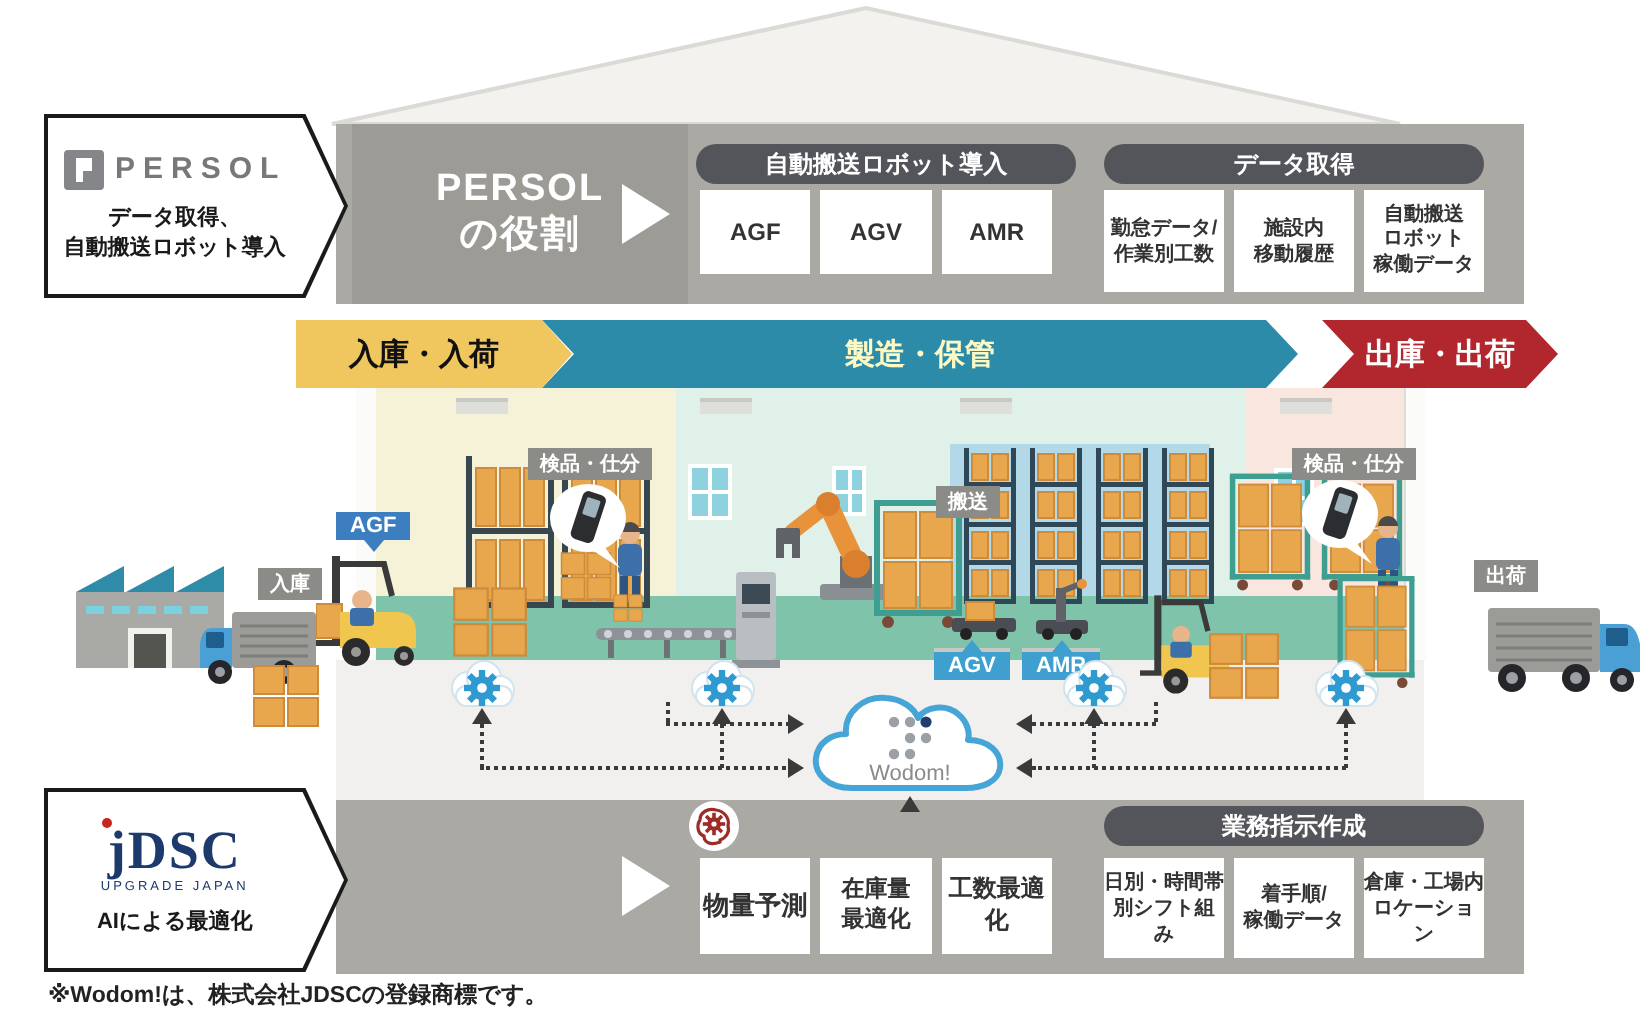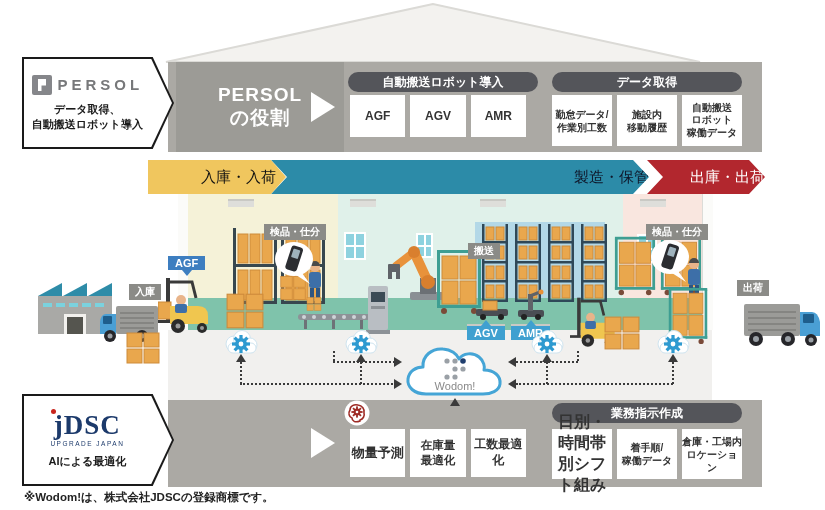--- a/index.html
+++ b/index.html
@@ -14,21 +14,21 @@
   .wtri{width:0;height:0;border-top:15px solid transparent;border-bottom:15px solid transparent;border-left:24px solid #fff;}
   
   .pill{background:#54555A;border-radius:11px;color:#fff;font-size:12px;font-weight:600;text-align:center;height:20px;line-height:20px;}
   .boxrow{display:flex;gap:5px;}
   .wbox{background:#fff;color:#333;font-weight:700;flex:1;display:flex;align-items:center;justify-content:center;text-align:center;white-space:pre-line;}
   
   .pent{clip-path:polygon(0 0,86% 0,100% 50%,86% 100%,0 100%);}
   .pent-outer{background:#1a1a1a;}
   .pent-inner{position:absolute;inset:2px;background:#fff;display:flex;flex-direction:column;align-items:center;justify-content:center;padding-right:14%;}
   
-  .arrow{height:34px;display:flex;align-items:center;justify-content:flex-end;font-weight:400;font-size:15px;}
+  .arrow{height:34px;display:flex;align-items:center;justify-content:center;font-weight:700;font-size:15px;}
   .arrow-head{clip-path:polygon(0 0,calc(100% - 15px) 0,100% 50%,calc(100% - 15px) 100%,0 100%);}
   .arrow-mid{clip-path:polygon(0 0,calc(100% - 16px) 0,100% 50%,calc(100% - 16px) 100%,0 100%,16px 50%);}
   
   .glabel{background:#8B8B87;color:#fff;font-size:10px;font-weight:600;padding:1px 6px;white-space:nowrap;}
   .blabel{background:#3D7EC0;color:#fff;font-size:11px;font-weight:700;padding:1px 7px;white-space:nowrap;}
   .blabel.light{background:#3FA0D0;}
   .tail-down::after{content:"";position:absolute;left:50%;transform:translateX(-50%);top:100%;
     border-left:5px solid transparent;border-right:5px solid transparent;border-top:6px solid #3D7EC0;}
   .tail-up::before{content:"";position:absolute;left:50%;transform:translateX(-50%);bottom:100%;
     border-left:5px solid transparent;border-right:5px solid transparent;border-bottom:6px solid #3FA0D0;}
@@ -92,27 +92,27 @@
           <rect width="20" height="20" rx="2" fill="#85868A"></rect>
           <path d="M6,4 L14,4 L14,10.5 L9.5,10.5 L9.5,16 L6,16 Z" fill="#fff"></path>
         </svg>
         <span class="persol-word" style="margin-left:6px">PERSOL</span>
       </div>
       <div class="tagline ml">データ取得、
 自動搬送ロボット導入</div>
     </div>
   </div>
 
-  <div class="abs arrow arrow-mid" style="left:271px;top:160px;width:378px;background:#2C8BA8;color:#0f172a">
+  <div class="abs arrow arrow-mid" style="left:271px;top:160px;width:378px;background:#2C8BA8;color:#fef9c3">
     <span>製造・保管</span>
   </div>
   <div class="abs arrow arrow-head" style="left:148px;top:160px;width:138px;background:#F0C65E;color:#111;padding-right:10px;box-sizing:border-box">
     <span>入庫・入荷</span>
   </div>
-  <div class="abs arrow arrow-mid" style="left:647px;top:160px;width:118px;background:#B2272E;color:#fff">
+  <div class="abs arrow arrow-mid" style="left:661px;top:160px;width:118px;background:#B2272E;color:#fff">
     <span>出庫・出荷</span>
   </div>
 
   <div class="abs" style="left:178px;top:194px;width:10px;height:136px;background:#FBFBF9;border-right:1px solid #DCDCD8"></div>
   <div class="abs" style="left:188px;top:194px;width:150px;height:104px;background:#F5F2D8"></div>
   <div class="abs" style="left:338px;top:194px;width:285px;height:104px;background:#E0F1EA"></div>
   <div class="abs" style="left:623px;top:194px;width:79px;height:104px;background:#F9E6DF"></div>
   <div class="abs" style="left:475px;top:222px;width:130px;height:80px;background:#B3D8E7"></div>
   <div class="abs" style="left:188px;top:298px;width:514px;height:32px;background:#7FC3AB"></div>
   <div class="abs" style="left:168px;top:330px;width:544px;height:70px;background:#F1F0EE"></div>
@@ -632,21 +632,21 @@
   </svg>
   <div class="abs boxrow" style="left:350px;top:429px;width:176px;height:48px">
     <div class="wbox" style="font-size:13px;line-height:1.3">物量予測</div>
     <div class="wbox" style="font-size:11.5px;line-height:1.3">在庫量
 最適化</div>
     <div class="wbox" style="font-size:12px;line-height:1.3">工数最適化</div>
   </div>
 
   <div class="abs pill" style="left:552px;top:403px;width:190px">業務指示作成</div>
   <div class="abs boxrow" style="left:552px;top:429px;width:190px;height:50px">
-    <div class="wbox" style="font-size:16px;line-height:1.3">日別・時間帯
+    <div class="wbox" style="font-size:10px;line-height:1.3">日別・時間帯
 別シフト組み</div>
     <div class="wbox" style="font-size:10px;line-height:1.3">着手順/
 稼働データ</div>
     <div class="wbox" style="font-size:10px;line-height:1.3">倉庫・工場内
 ロケーション</div>
   </div>
 
   <div class="abs footnote" style="left:24px;top:490px">※Wodom!は、株式会社JDSCの登録商標です。</div>
 
   <div class="abs pent pent-outer" style="left:22px;top:394px;width:152px;height:92px">

